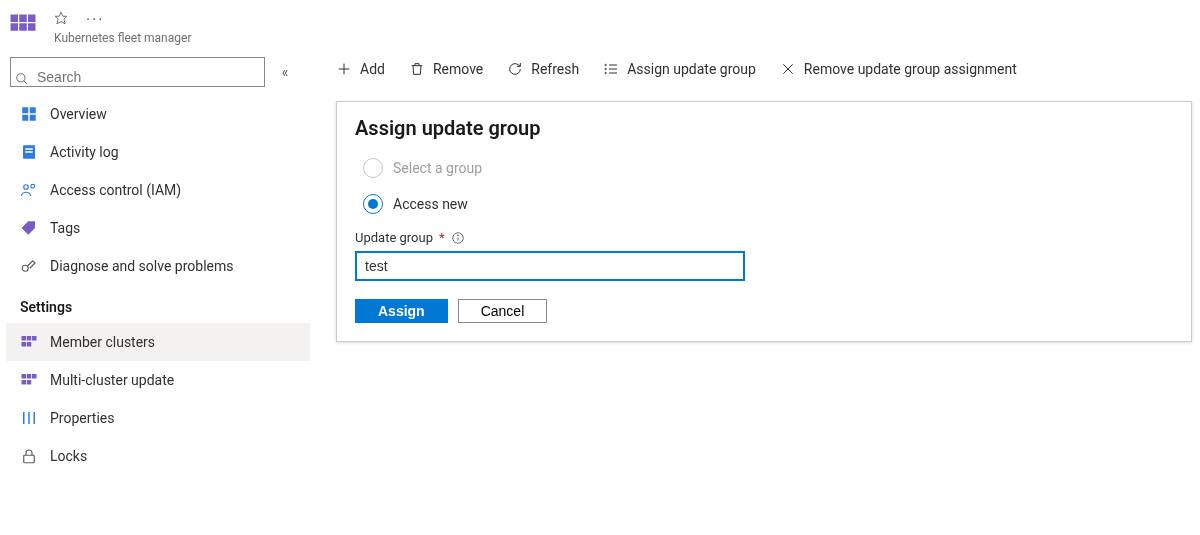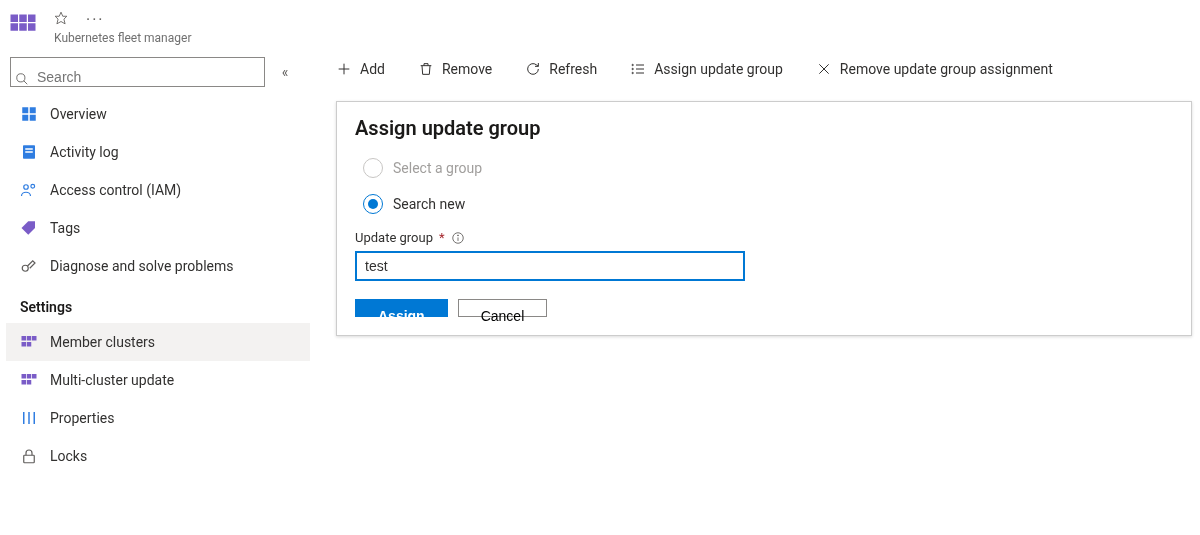--- a/index.html
+++ b/index.html
@@ -37,21 +37,21 @@
   .search-input { border: none; outline: none; width: 100%; font-size: 14px; color:#323130; background: transparent; }
   .collapse { width: 24px; text-align: center; color:#605e5c; cursor: pointer; font-size: 14px; }
 
   .nav-item { display: flex; align-items: center; height: 38px; padding: 0 14px; cursor: pointer; color:#323130; }
   .nav-item .icon { width: 18px; height: 18px; margin-right: 12px; display:inline-flex; align-items:center; justify-content:center; flex-shrink:0; }
   .nav-item.selected { background: #f3f2f1; }
   .nav-section { font-weight: 600; padding: 14px 14px 8px 14px; color:#1b1a19; }
 
   
   .main { flex: 1; padding: 0 8px 8px 26px; display: flex; flex-direction: column; min-width:0; }
-  .toolbar { display: flex; align-items: center; gap: 33px; height: 40px; }
+  .toolbar { display: flex; align-items: center; gap: 24px; height: 40px; }
   .tb-btn { display: inline-flex; align-items: center; gap: 8px; color:#323130; cursor:pointer; height:100%; }
   .tb-btn svg { width:16px; height:16px; }
 
   .panel {
     margin-top: 12px;
     border: 1px solid #cccccc;
     box-shadow: 0 1px 3px rgba(0,0,0,0.15);
     padding: 14px 18px 18px 18px;
     max-width: 870px;
     background: #fff;
@@ -64,21 +64,21 @@
   .radio.selected::after { content:""; width:10px; height:10px; background:#0078d4; border-radius:50%; }
   .radio-label.disabled { color:#a19f9d; }
   .field-label { display:flex; align-items:center; gap:6px; font-size:13px; margin:4px 0 6px 0; }
   .req { color:#a4262c; }
   .info-icon { width:14px; height:14px; }
   .text-input {
     width: 390px; height: 30px; border:2px solid #0078d4; padding:2px 8px;
     font-size:14px; outline:none; color:#323130;
   }
   .btn-row { display:flex; gap:10px; margin-top:18px; }
-  .btn { height:16px; padding:8px 22px; font-size:14px; cursor:pointer; border:1px solid #8a8886; background:#fff; }
+  .btn { height:24px; padding:0 22px; font-size:14px; cursor:pointer; border:1px solid #8a8886; background:#fff; }
   .btn.primary { background:#0078d4; color:#fff; border-color:#0078d4; font-weight:600; }
 </style>
 </head>
 <body>
 
 <div class="root">
 
   <div class="header">
     <span class="header-icon icon">
       <svg viewBox="0 0 24 24" fill="#7a5cc7">
@@ -260,21 +260,21 @@
 
       <div class="panel">
         <div class="panel-title">Assign update group</div>
 
         <div class="radio-row">
           <span class="radio disabled"></span>
           <span class="radio-label disabled">Select a group</span>
         </div>
         <div class="radio-row">
           <span class="radio selected"></span>
-          <span class="radio-label">Search new</span>
+          <span class="radio-label">Access new</span>
         </div>
 
         <div class="field-label">
           <span>Update group</span>
           <span class="req">*</span>
           <svg class="info-icon" viewBox="0 0 24 24" fill="none" stroke="#605e5c" stroke-width="1.5">
               <circle cx="12" cy="12" r="9"></circle>
               <line x1="12" y1="11" x2="12" y2="17"></line>
               <circle cx="12" cy="7.5" r="0.8" fill="#605e5c"></circle>
             </svg>

